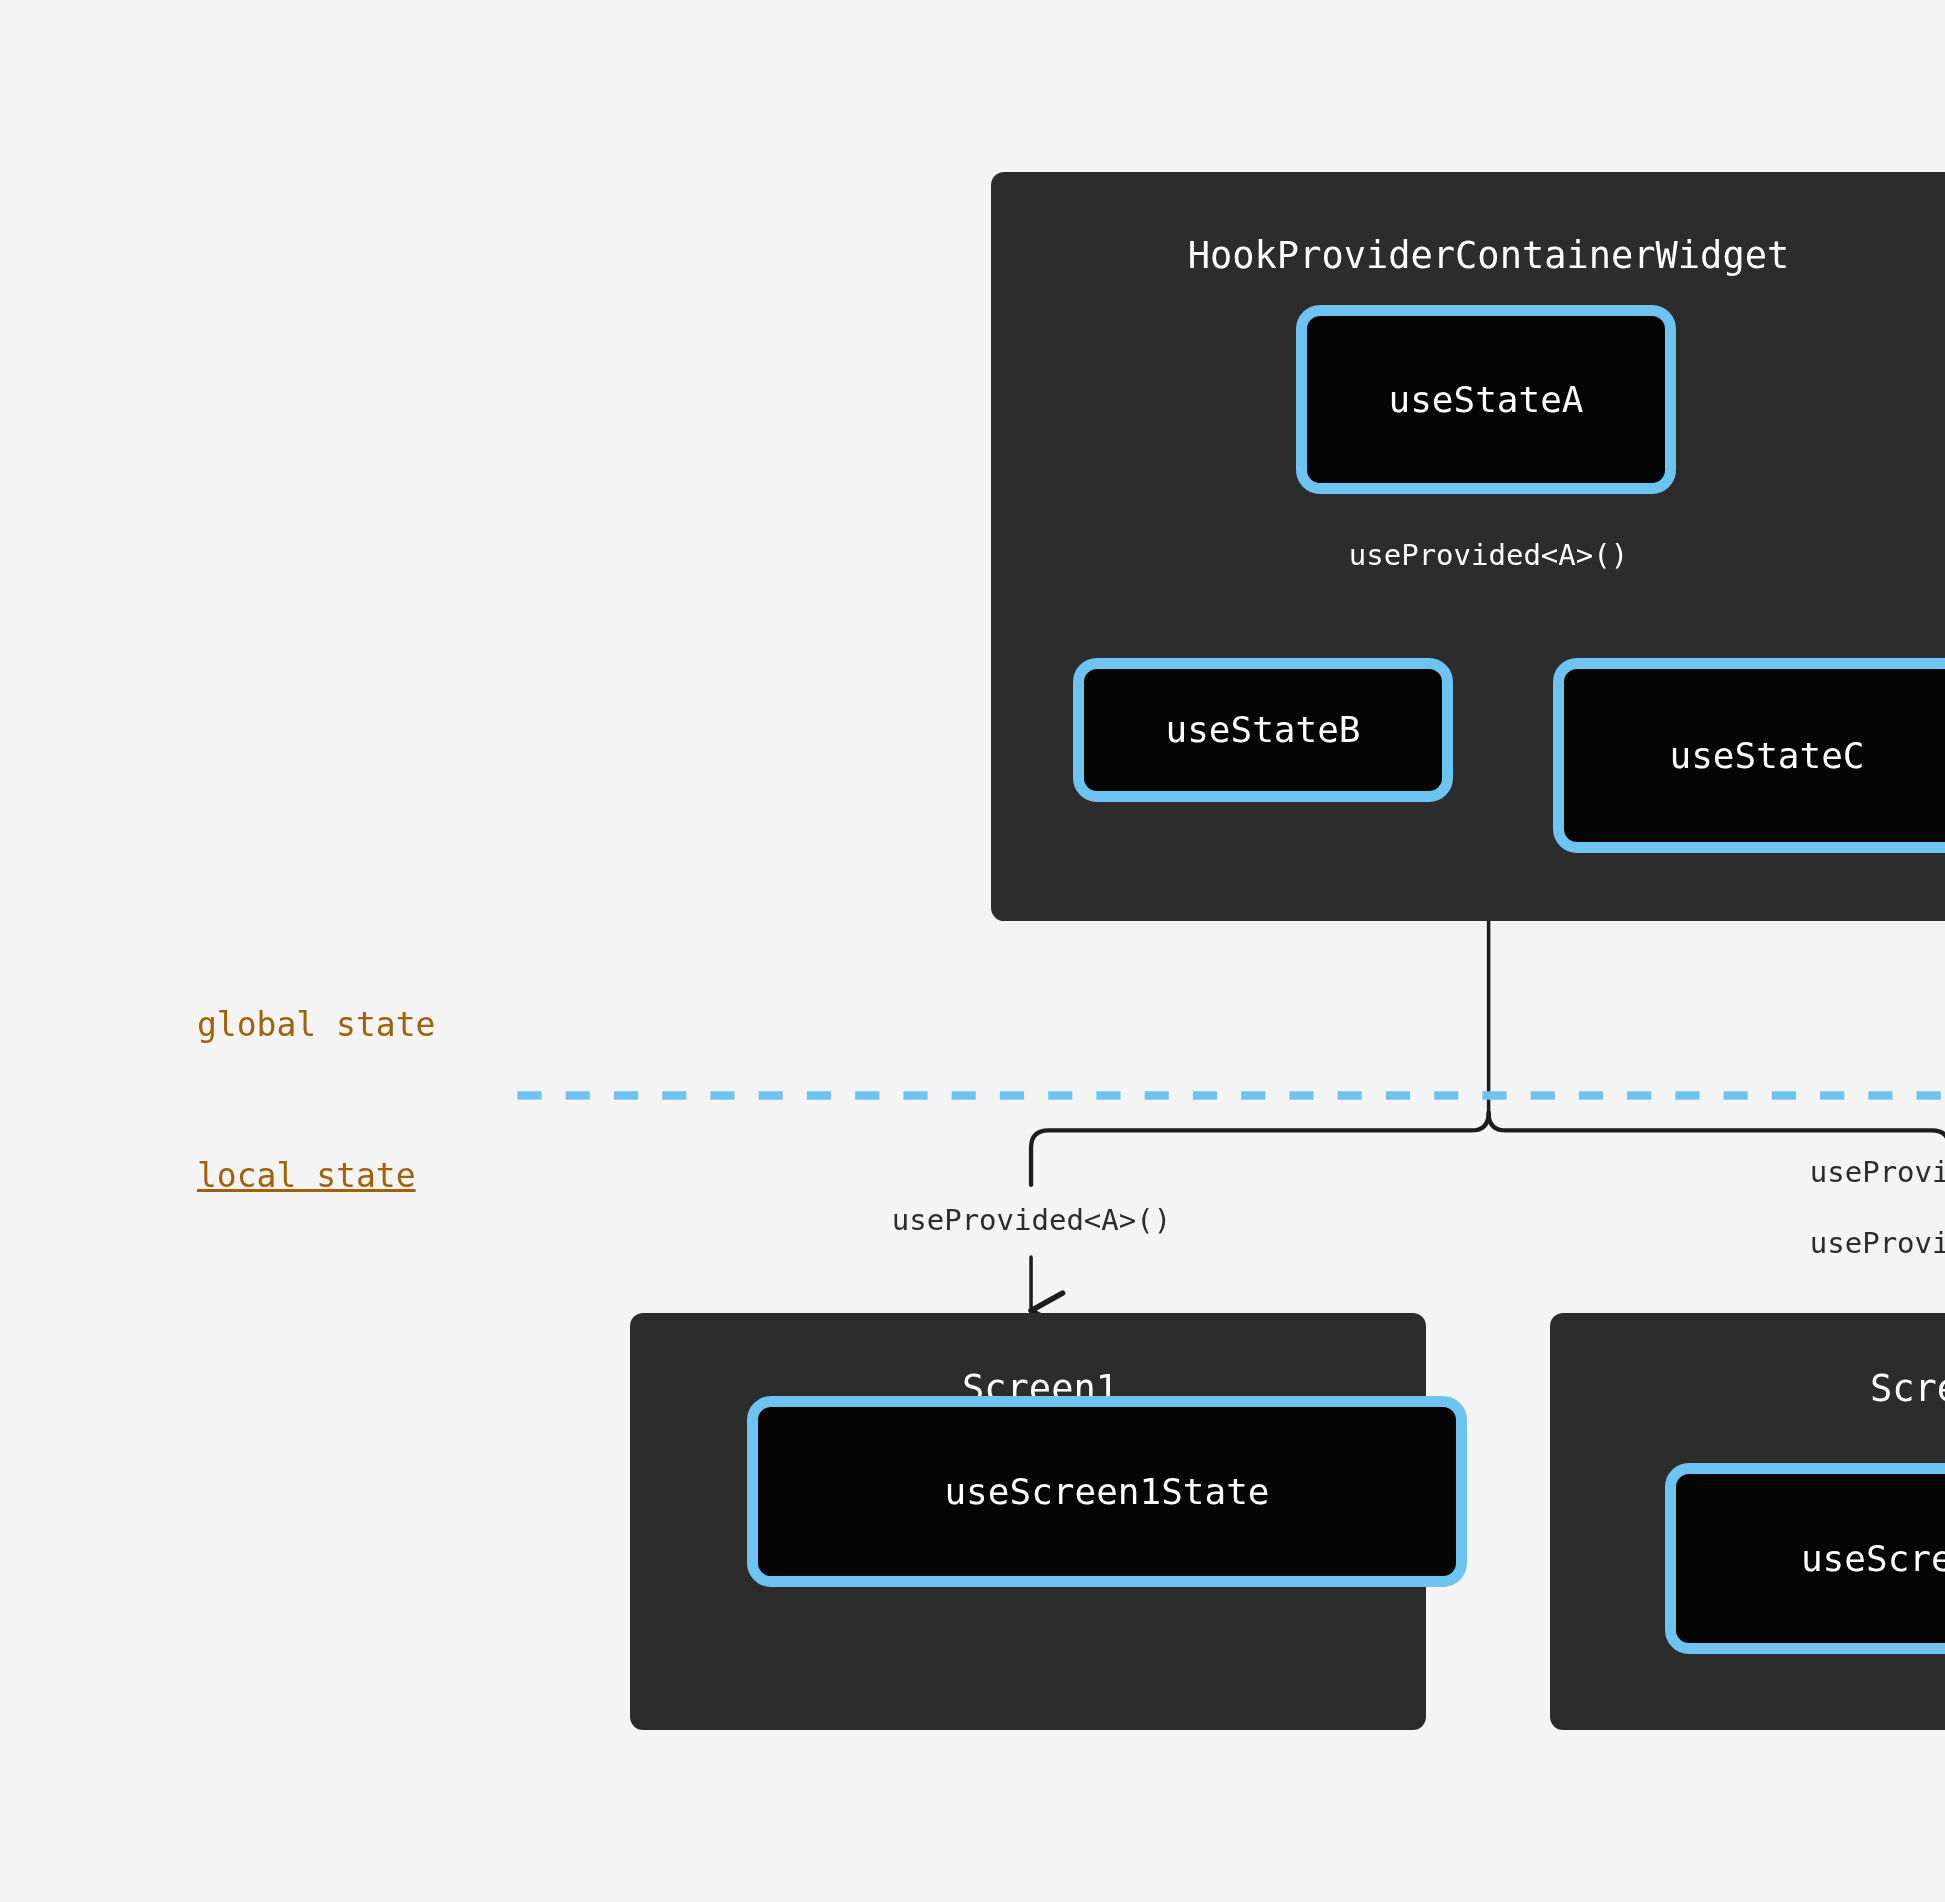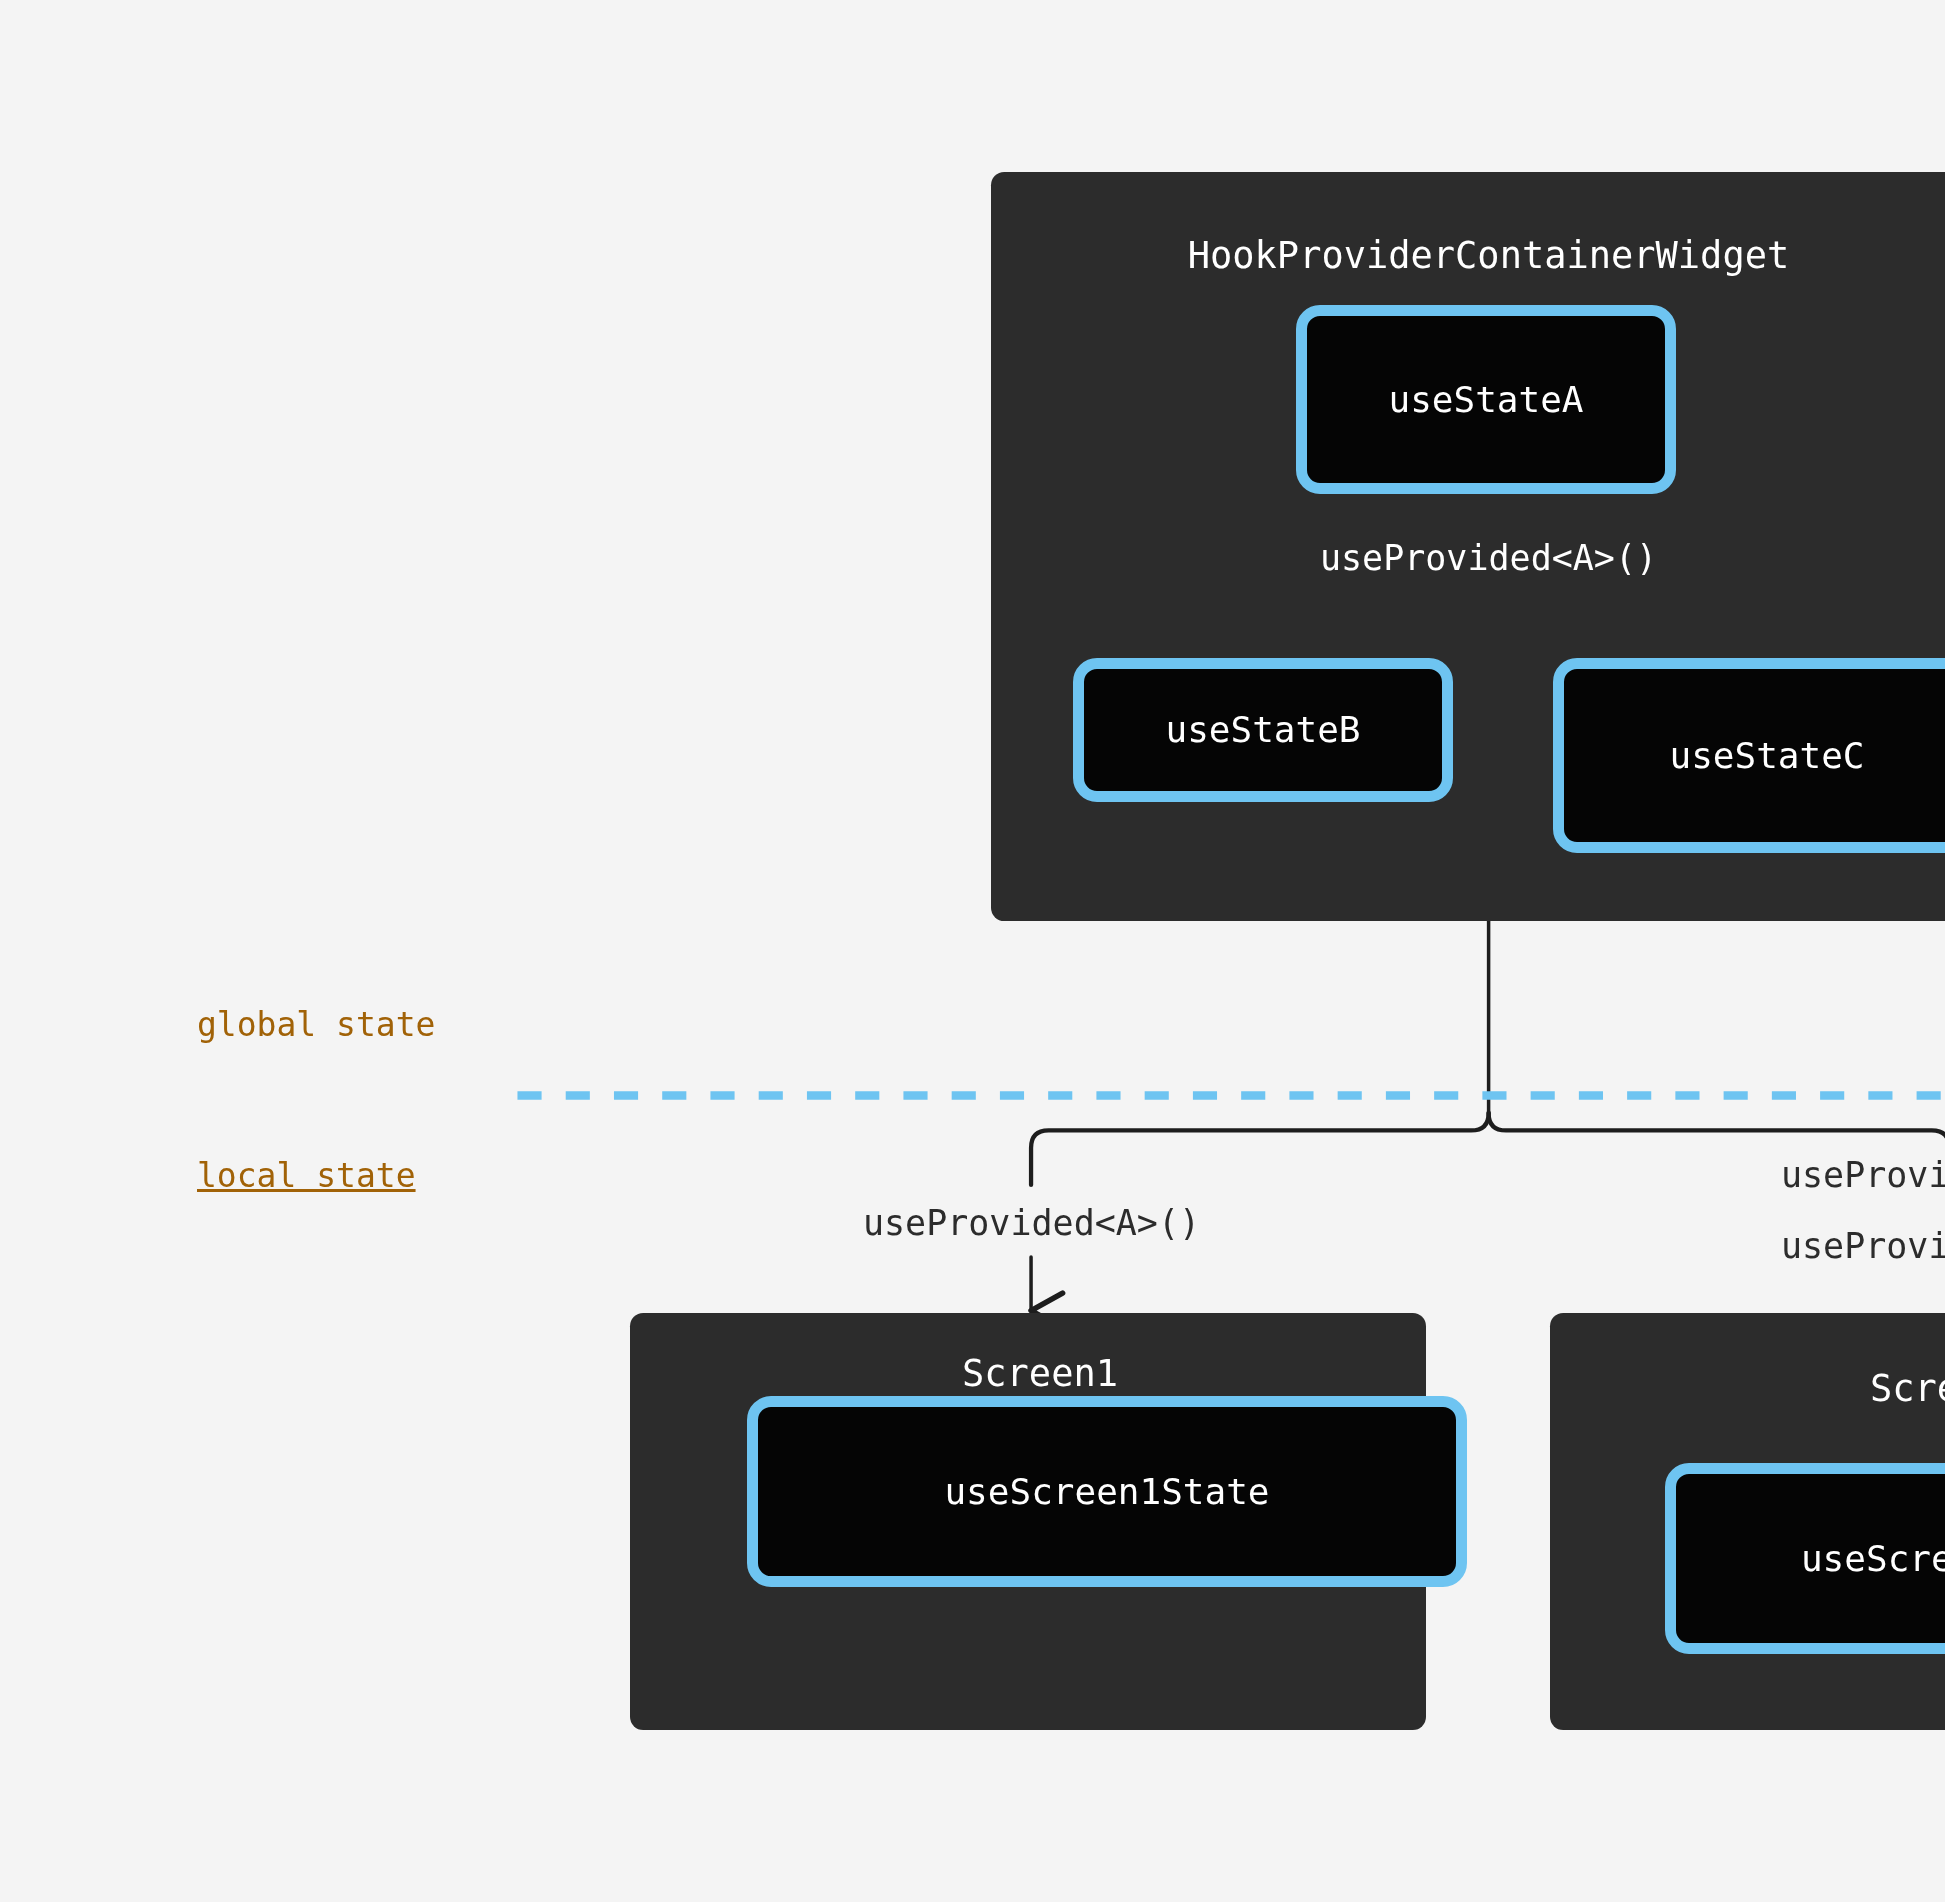--- a/index.html
+++ b/index.html
@@ -46,21 +46,21 @@
     color:#ffffff;
     font-size:36px;
     white-space:nowrap;
     line-height:1;
   }
 
   
   .edge-label{
     position:absolute;
     color:#2c2c2c;
-    font-size:35px;
+    font-size:29px;
     white-space:nowrap;
     line-height:1.18;
   }
   .edge-label.on-dark{color:#ffffff;}
   .edge-label.center{text-align:center;}
 
   
   .section-caption{
     position:absolute;
     color:#a16207;
@@ -137,21 +137,21 @@
 
   <div class="section-caption" style="left:197px;top:1156px;text-decoration:underline;">local state</div>
 
   <div class="edge-label center" style="left:720px;top:1203px;width:623px;">useProvided&lt;A&gt;()</div>
 
   <div class="edge-label center" style="left:1638px;top:1155px;width:623px;">useProvided&lt;C&gt;()</div>
 
   <div class="edge-label center" style="left:1638px;top:1226px;width:623px;">useProvided&lt;B&gt;()</div>
 
   <div class="panel" style="left:630px;top:1313px;width:796px;height:417px;">
-    <div class="panel-title" style="top:39px;margin-left:24px;">Screen1</div>
+    <div class="panel-title" style="top:54px;margin-left:24px;">Screen1</div>
   </div>
 
   <div class="hook" style="left:747px;top:1396px;width:720px;height:191px;">
     <span class="hook-label">useScreen1State</span>
   </div>
 
   <div class="panel" style="left:1550px;top:1313px;width:796px;height:417px;">
     <div class="panel-title" style="top:54px;">Screen2</div>
   </div>
 

